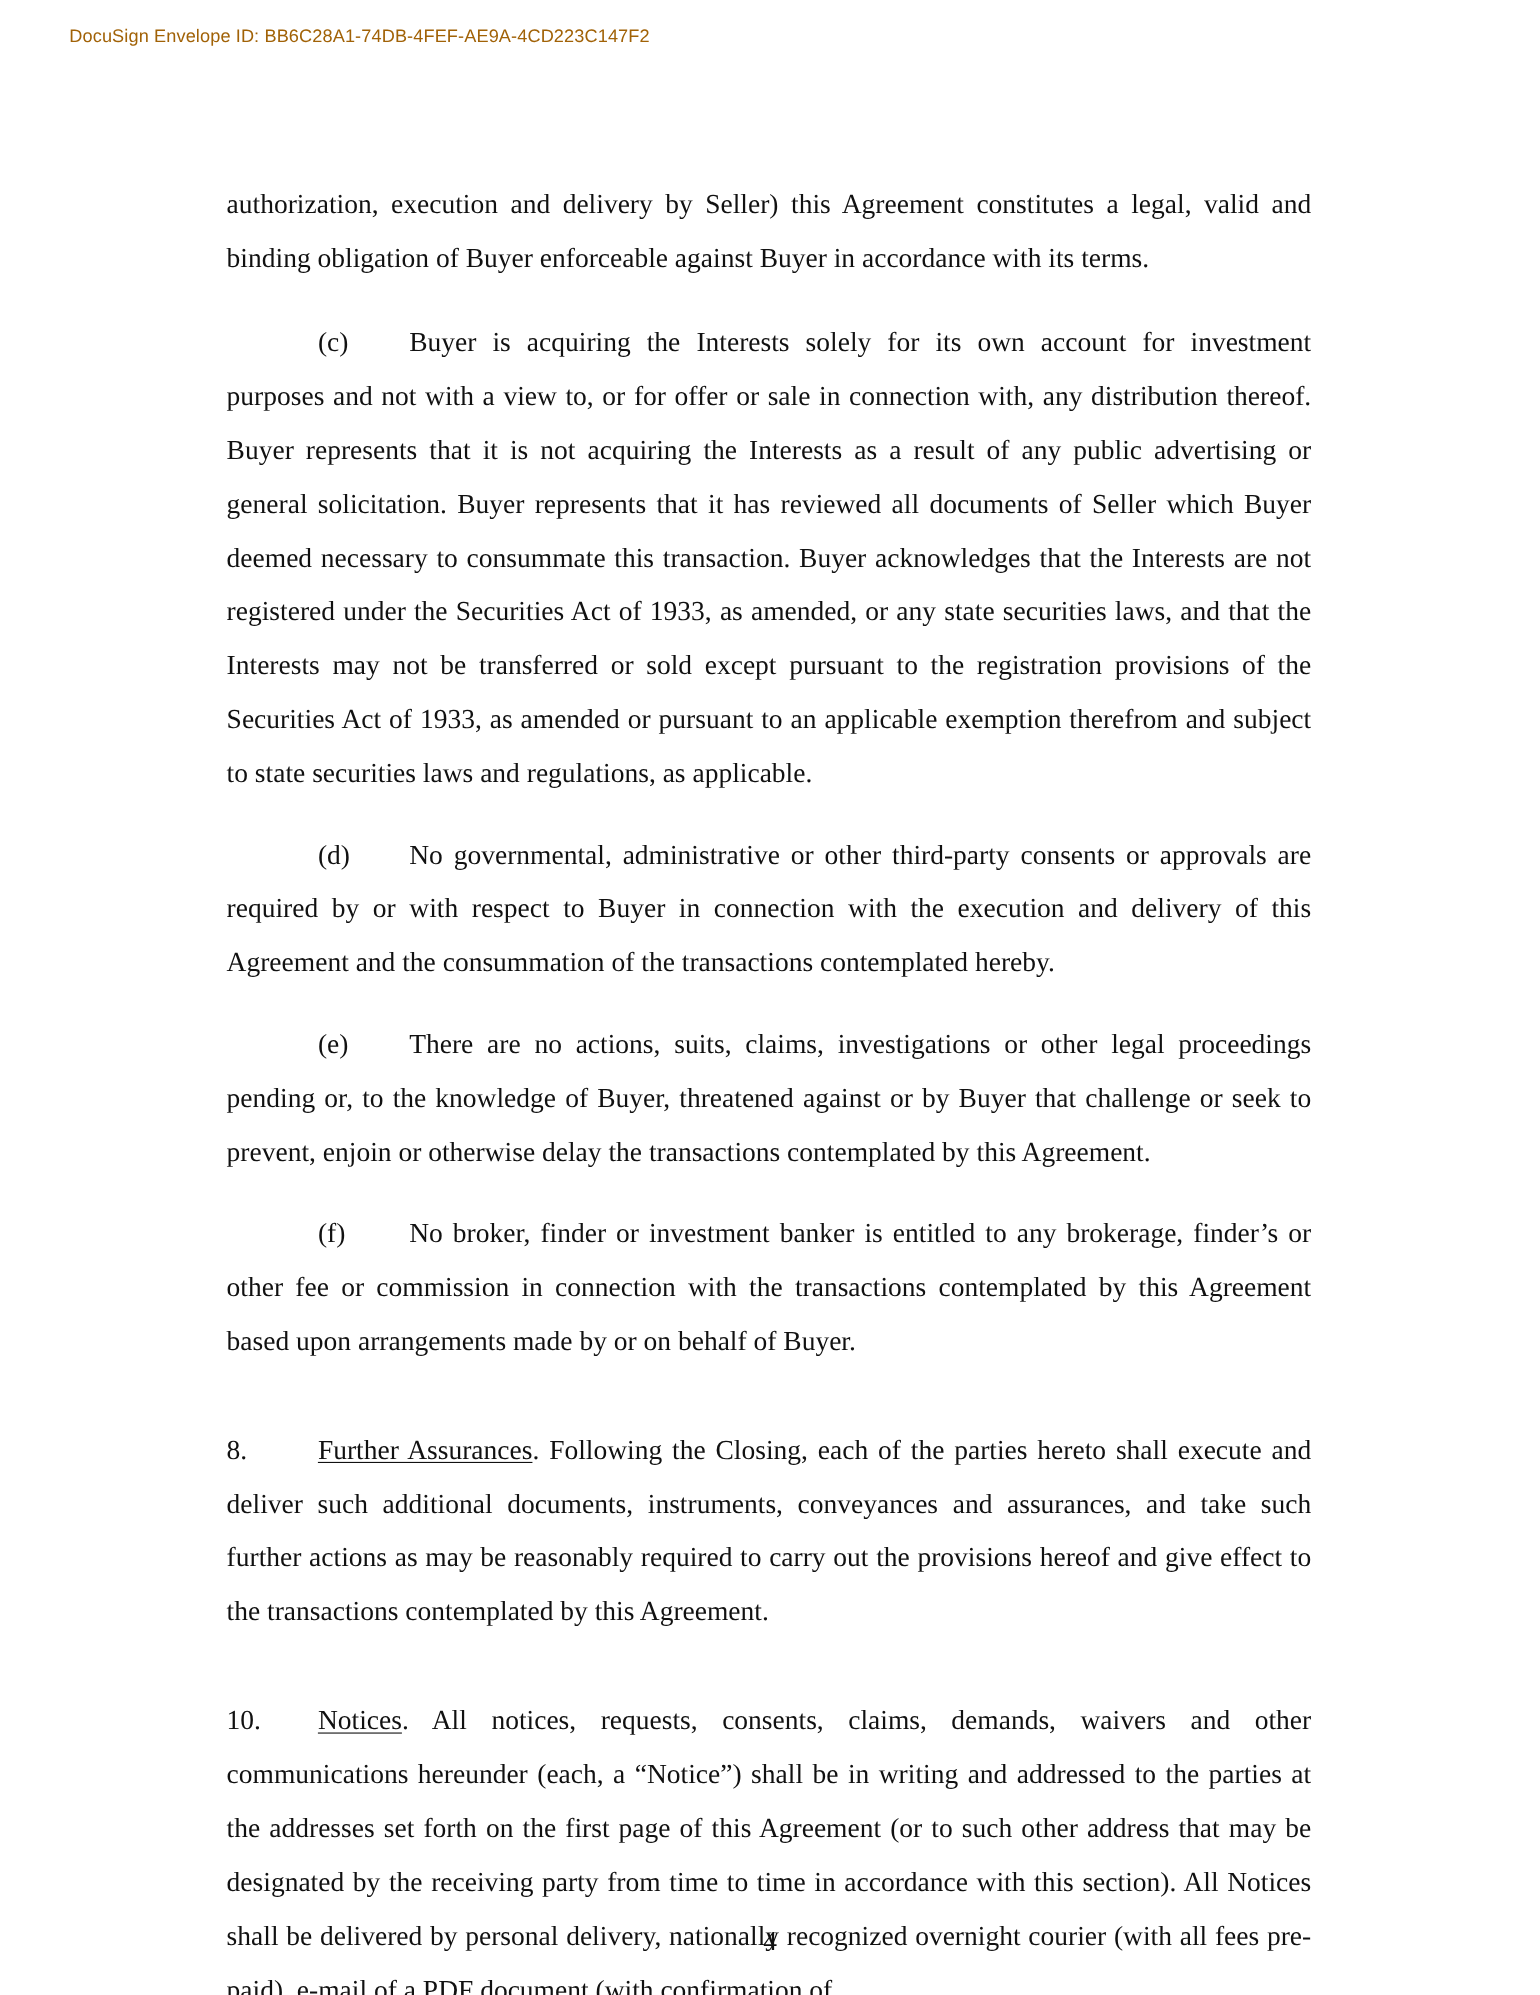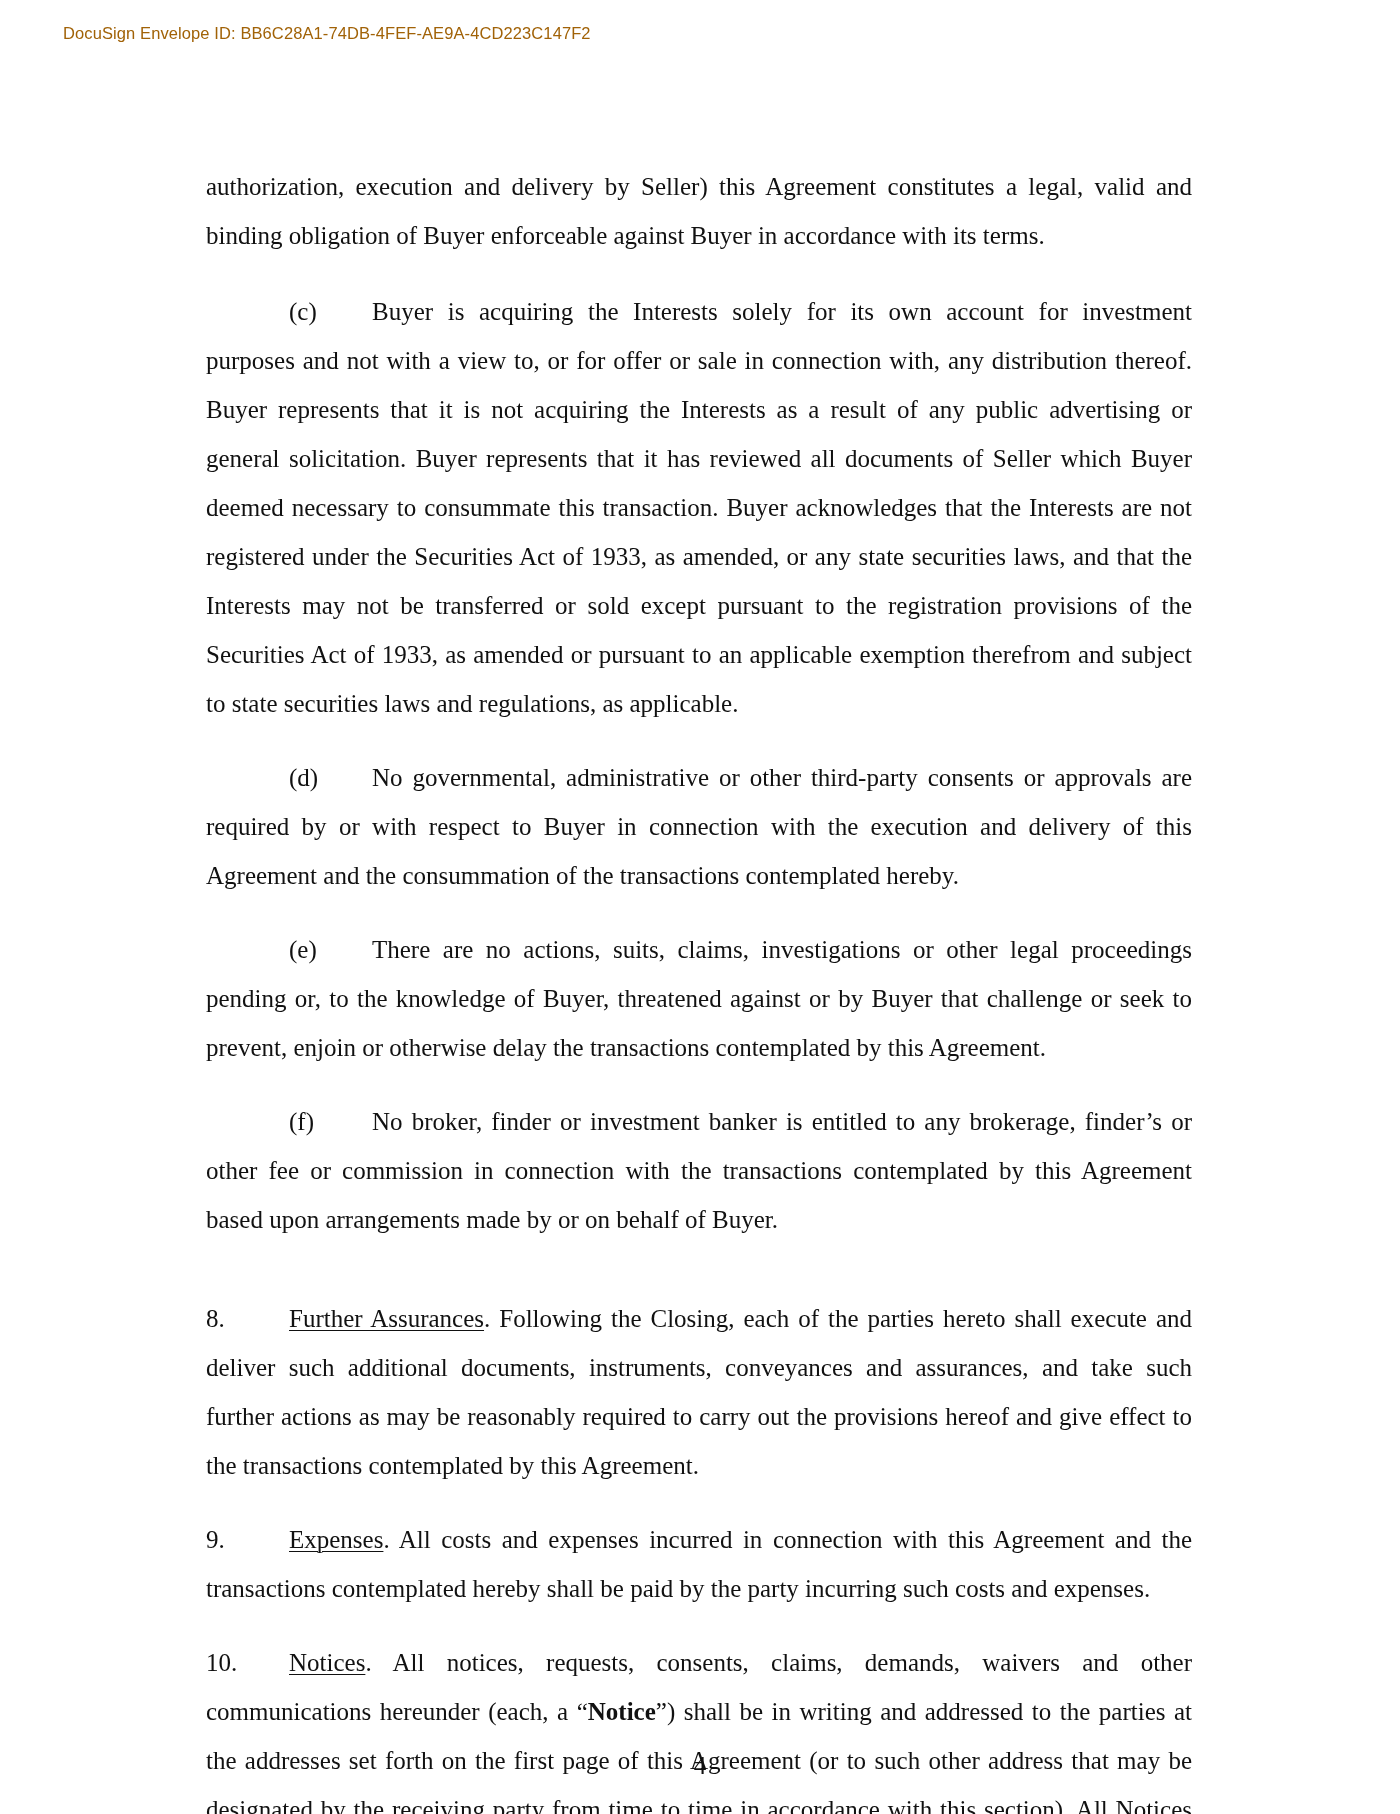--- a/index.html
+++ b/index.html
@@ -14,21 +14,21 @@
     position: absolute; left: 206px; top: 162px; width: 986px;
     font-family: "Liberation Serif", serif; font-size: 25px; line-height: 49px;
     text-align: justify;
   }
   .para { margin: 0; }
   .gap { height: 27px; }
   .gap-sm { height: 25px; }
   .indent-label { display: inline-block; width: 83px; margin-left: 83px; }
   .num-label { display: inline-block; width: 83px; }
   .heading { text-decoration: underline; text-underline-offset: 3px; text-decoration-thickness: 1px; }
-  .bold { font-weight: bold; }
+  .bold { font-weight: normal; }
   .page-number {
     position: absolute; left: 0; width: 1400px; top: 1752px; text-align: center;
     font-family: "Liberation Serif", serif; font-size: 25px;
   }
 </style>
 </head>
 <body>
 
 <div class="envelope">DocuSign Envelope ID: BB6C28A1-74DB-4FEF-AE9A-4CD223C147F2</div>
 
@@ -47,20 +47,19 @@
   <div class="gap-sm"></div>
 
   <p class="para"><span class="indent-label">(f)</span><span>No broker, finder or investment banker is entitled to any brokerage, finder’s or other fee or commission in connection with the transactions contemplated by this Agreement based upon arrangements made by or on behalf of Buyer.</span></p>
   <div class="gap-sm"></div>
 
   <div class="gap-sm"></div>
 
   <p class="para"><span class="num-label">8.</span><span class="heading">Further Assurances</span><span>. Following the Closing, each of the parties hereto shall execute and deliver such additional documents, instruments, conveyances and assurances, and take such further actions as may be reasonably required to carry out the provisions hereof and give effect to the transactions contemplated by this Agreement.</span></p>
   <div class="gap-sm"></div>
 
-  <p class="para"><span class="num-label">9.</span><span class="heading">Expenses</span><span>. All costs and expenses incurred in connection with this Agreement and the transactions contemplated hereby shall be paid by the party incurring such costs and expenses.</span></p>
   <div class="gap-sm"></div>
 
   <p class="para"><span class="num-label">10.</span><span class="heading">Notices</span><span>. All notices, requests, consents, claims, demands, waivers and other communications hereunder (each, a “</span><span class="bold">Notice</span><span>”) shall be in writing and addressed to the parties at the addresses set forth on the first page of this Agreement (or to such other address that may be designated by the receiving party from time to time in accordance with this section). All Notices shall be delivered by personal delivery, nationally recognized overnight courier (with all fees pre-paid), e-mail of a PDF document (with confirmation of</span></p>
 
 </div>
 
 <div class="page-number">4</div>
 
 </body></html>

